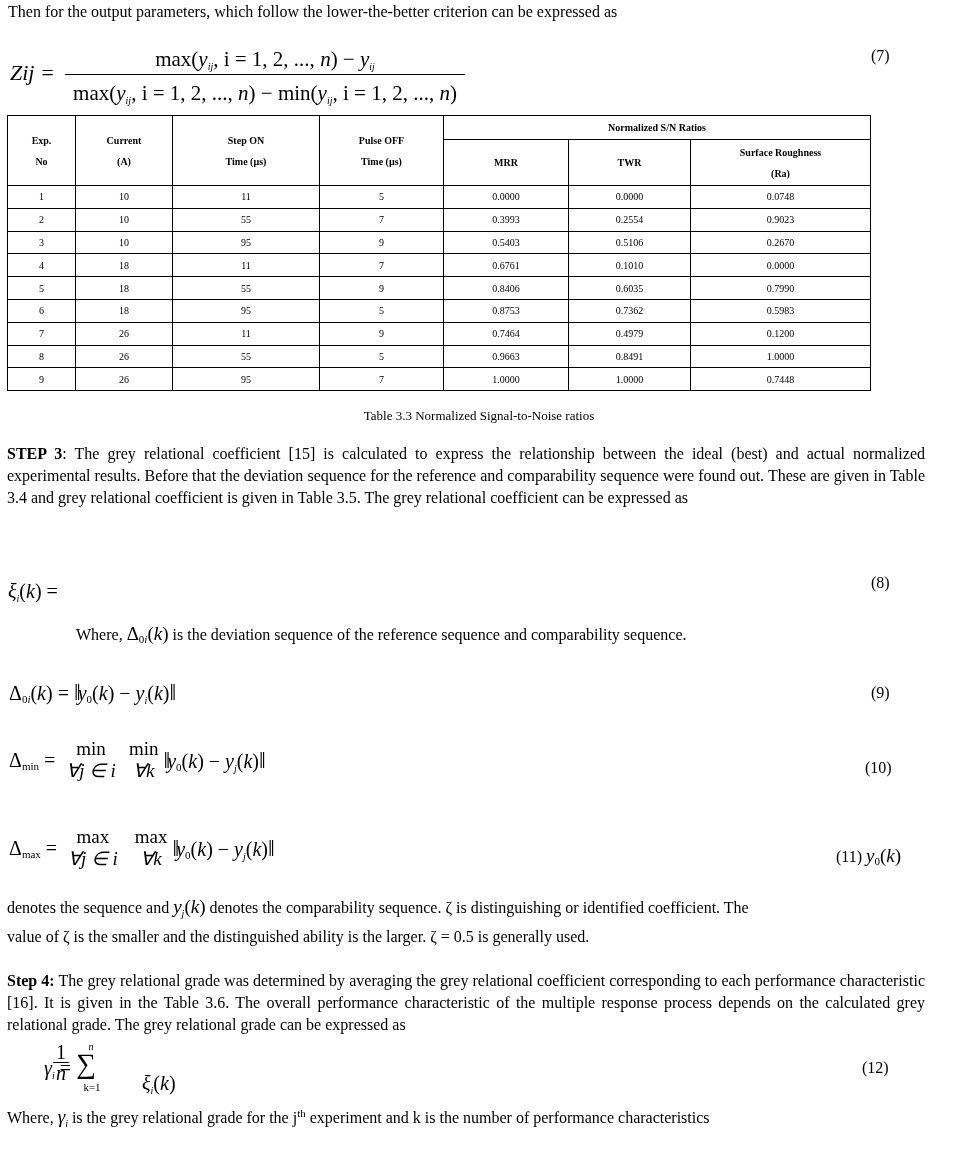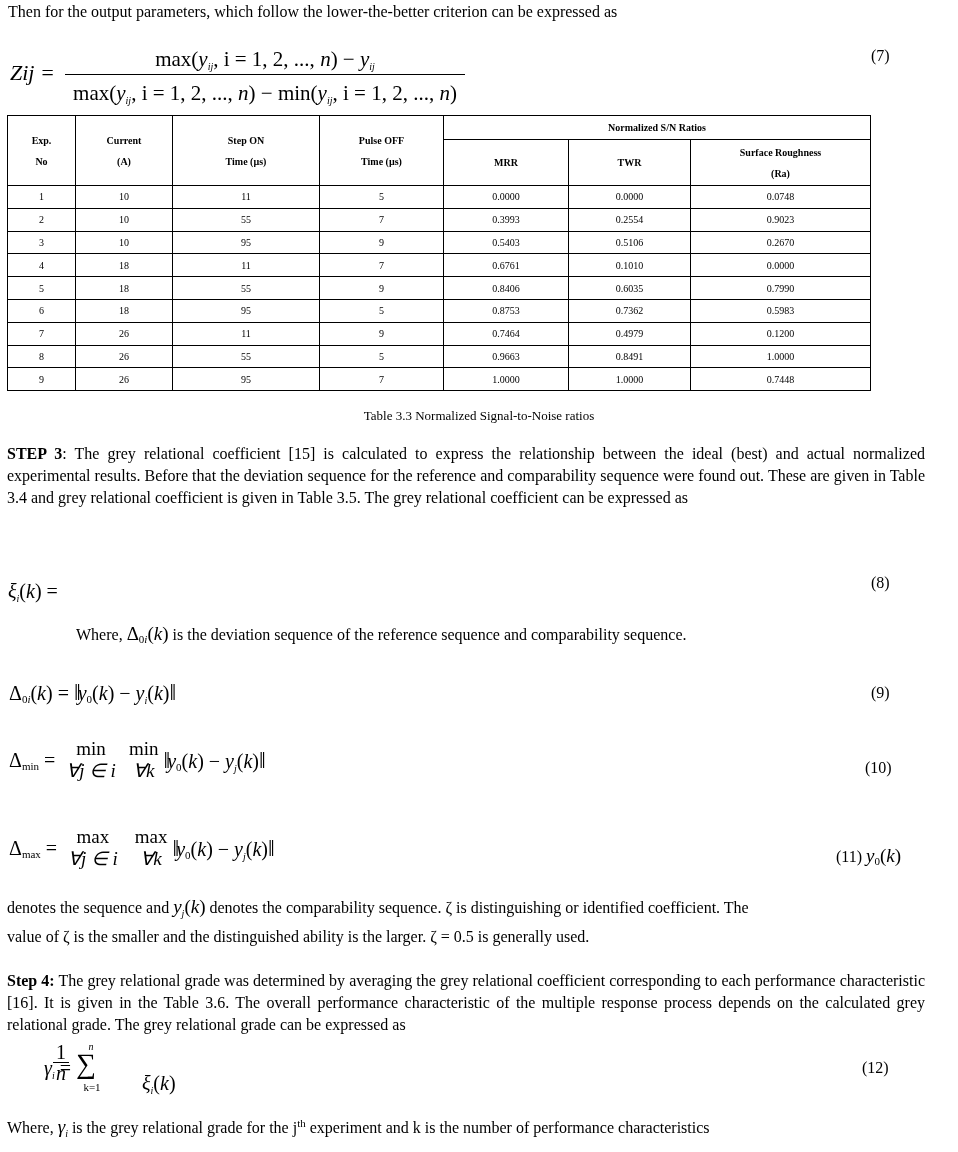--- a/index.html
+++ b/index.html
@@ -229,15 +229,15 @@
     <div style="border-top:1.2px solid #000;"></div>
     <div class="it">n</div>
   </div>
   <div style="position:absolute; left:72px; top:2px; width:22px; text-align:center; font-size:10px; line-height:10px;" class="it">n</div>
   <div style="position:absolute; left:68px; top:10px; font-size:28px; line-height:28px;">∑</div>
   <div style="position:absolute; left:72px; top:42px; width:24px; text-align:center; font-size:11px; line-height:11px;">k=1</div>
   <div style="position:absolute; left:94px; top:32px; font-size:20px;margin-left:40px;"><span class="it">ξ</span><sub class="t">i</sub>(<span class="it">k</span>)</div>
 </div>
 <div class="eqnum" style="left:862px; top:1059px;">(12)</div>
 
-<div class="abs line" style="left:7px; top:1106px; font-size:16px;margin-top:10px;">
+<div class="abs line" style="left:7px; top:1106px; font-size:16px;">
   <span>Where, </span><span style="font-size:19px;"><span class="it">γ</span><sub class="t">i</sub></span><span> is the grey relational grade for the j</span><sup style="font-size:11px;">th</sup><span> experiment and k is the number of performance characteristics</span>
 </div>
 
 </body></html>

